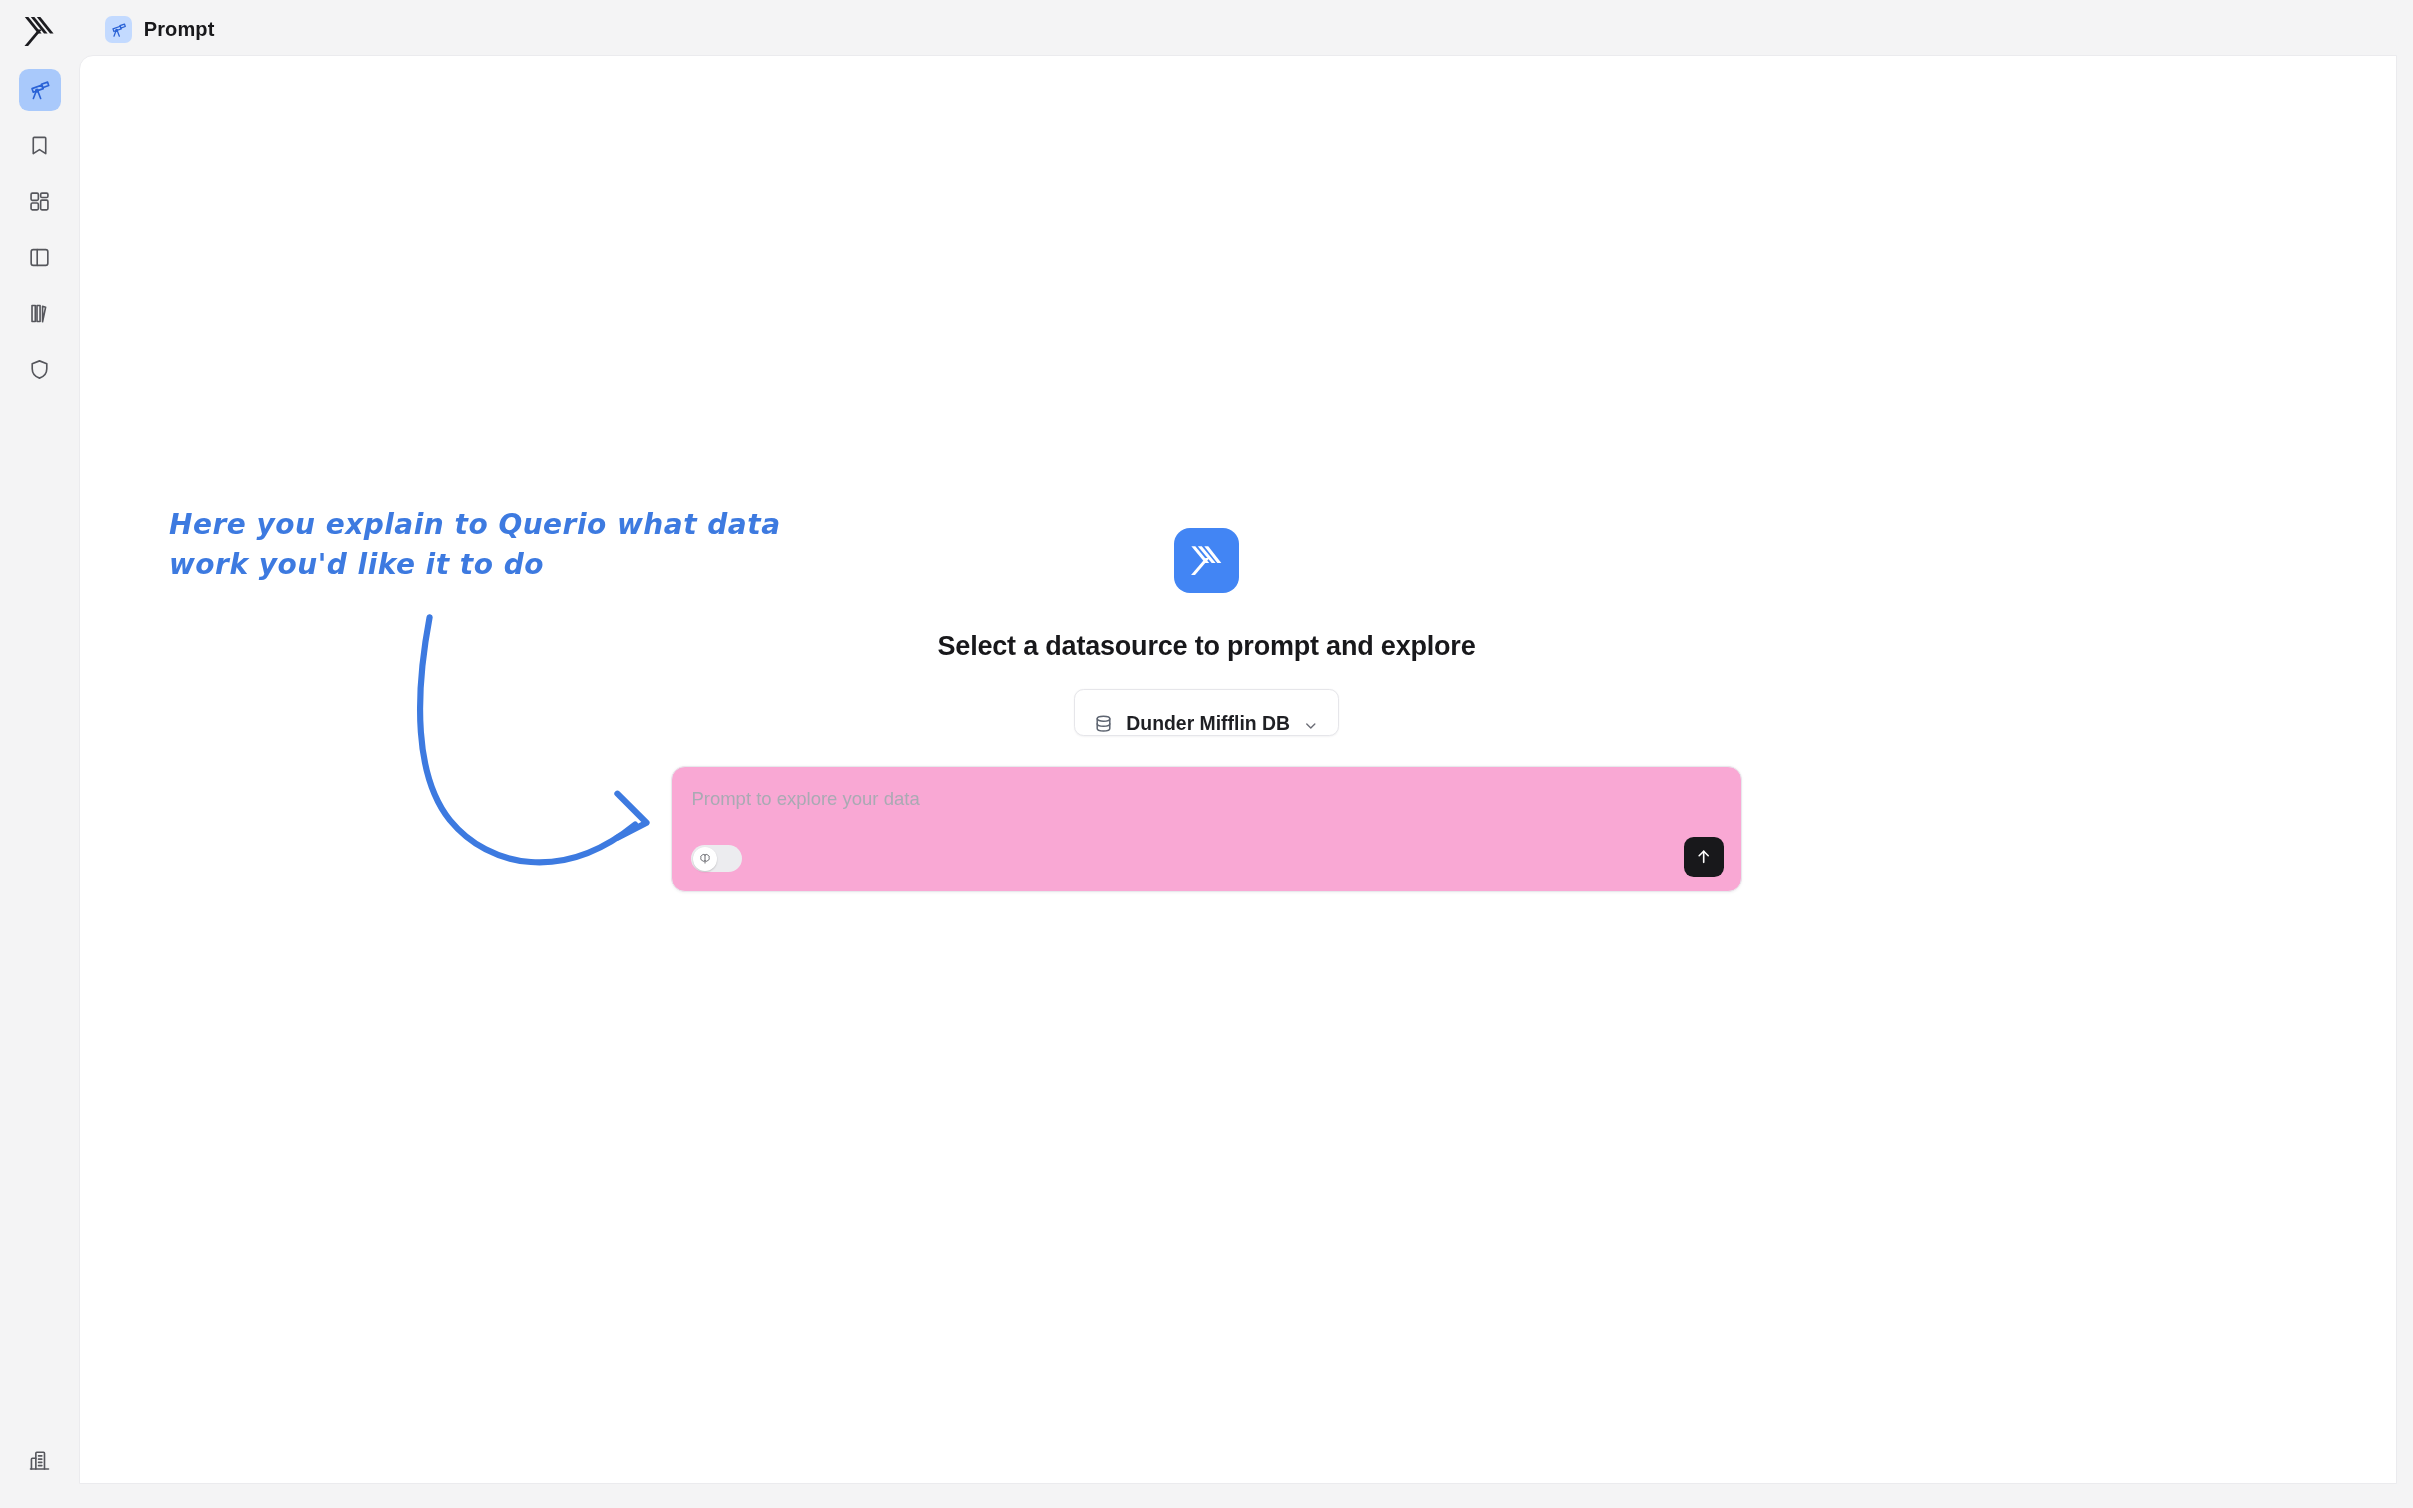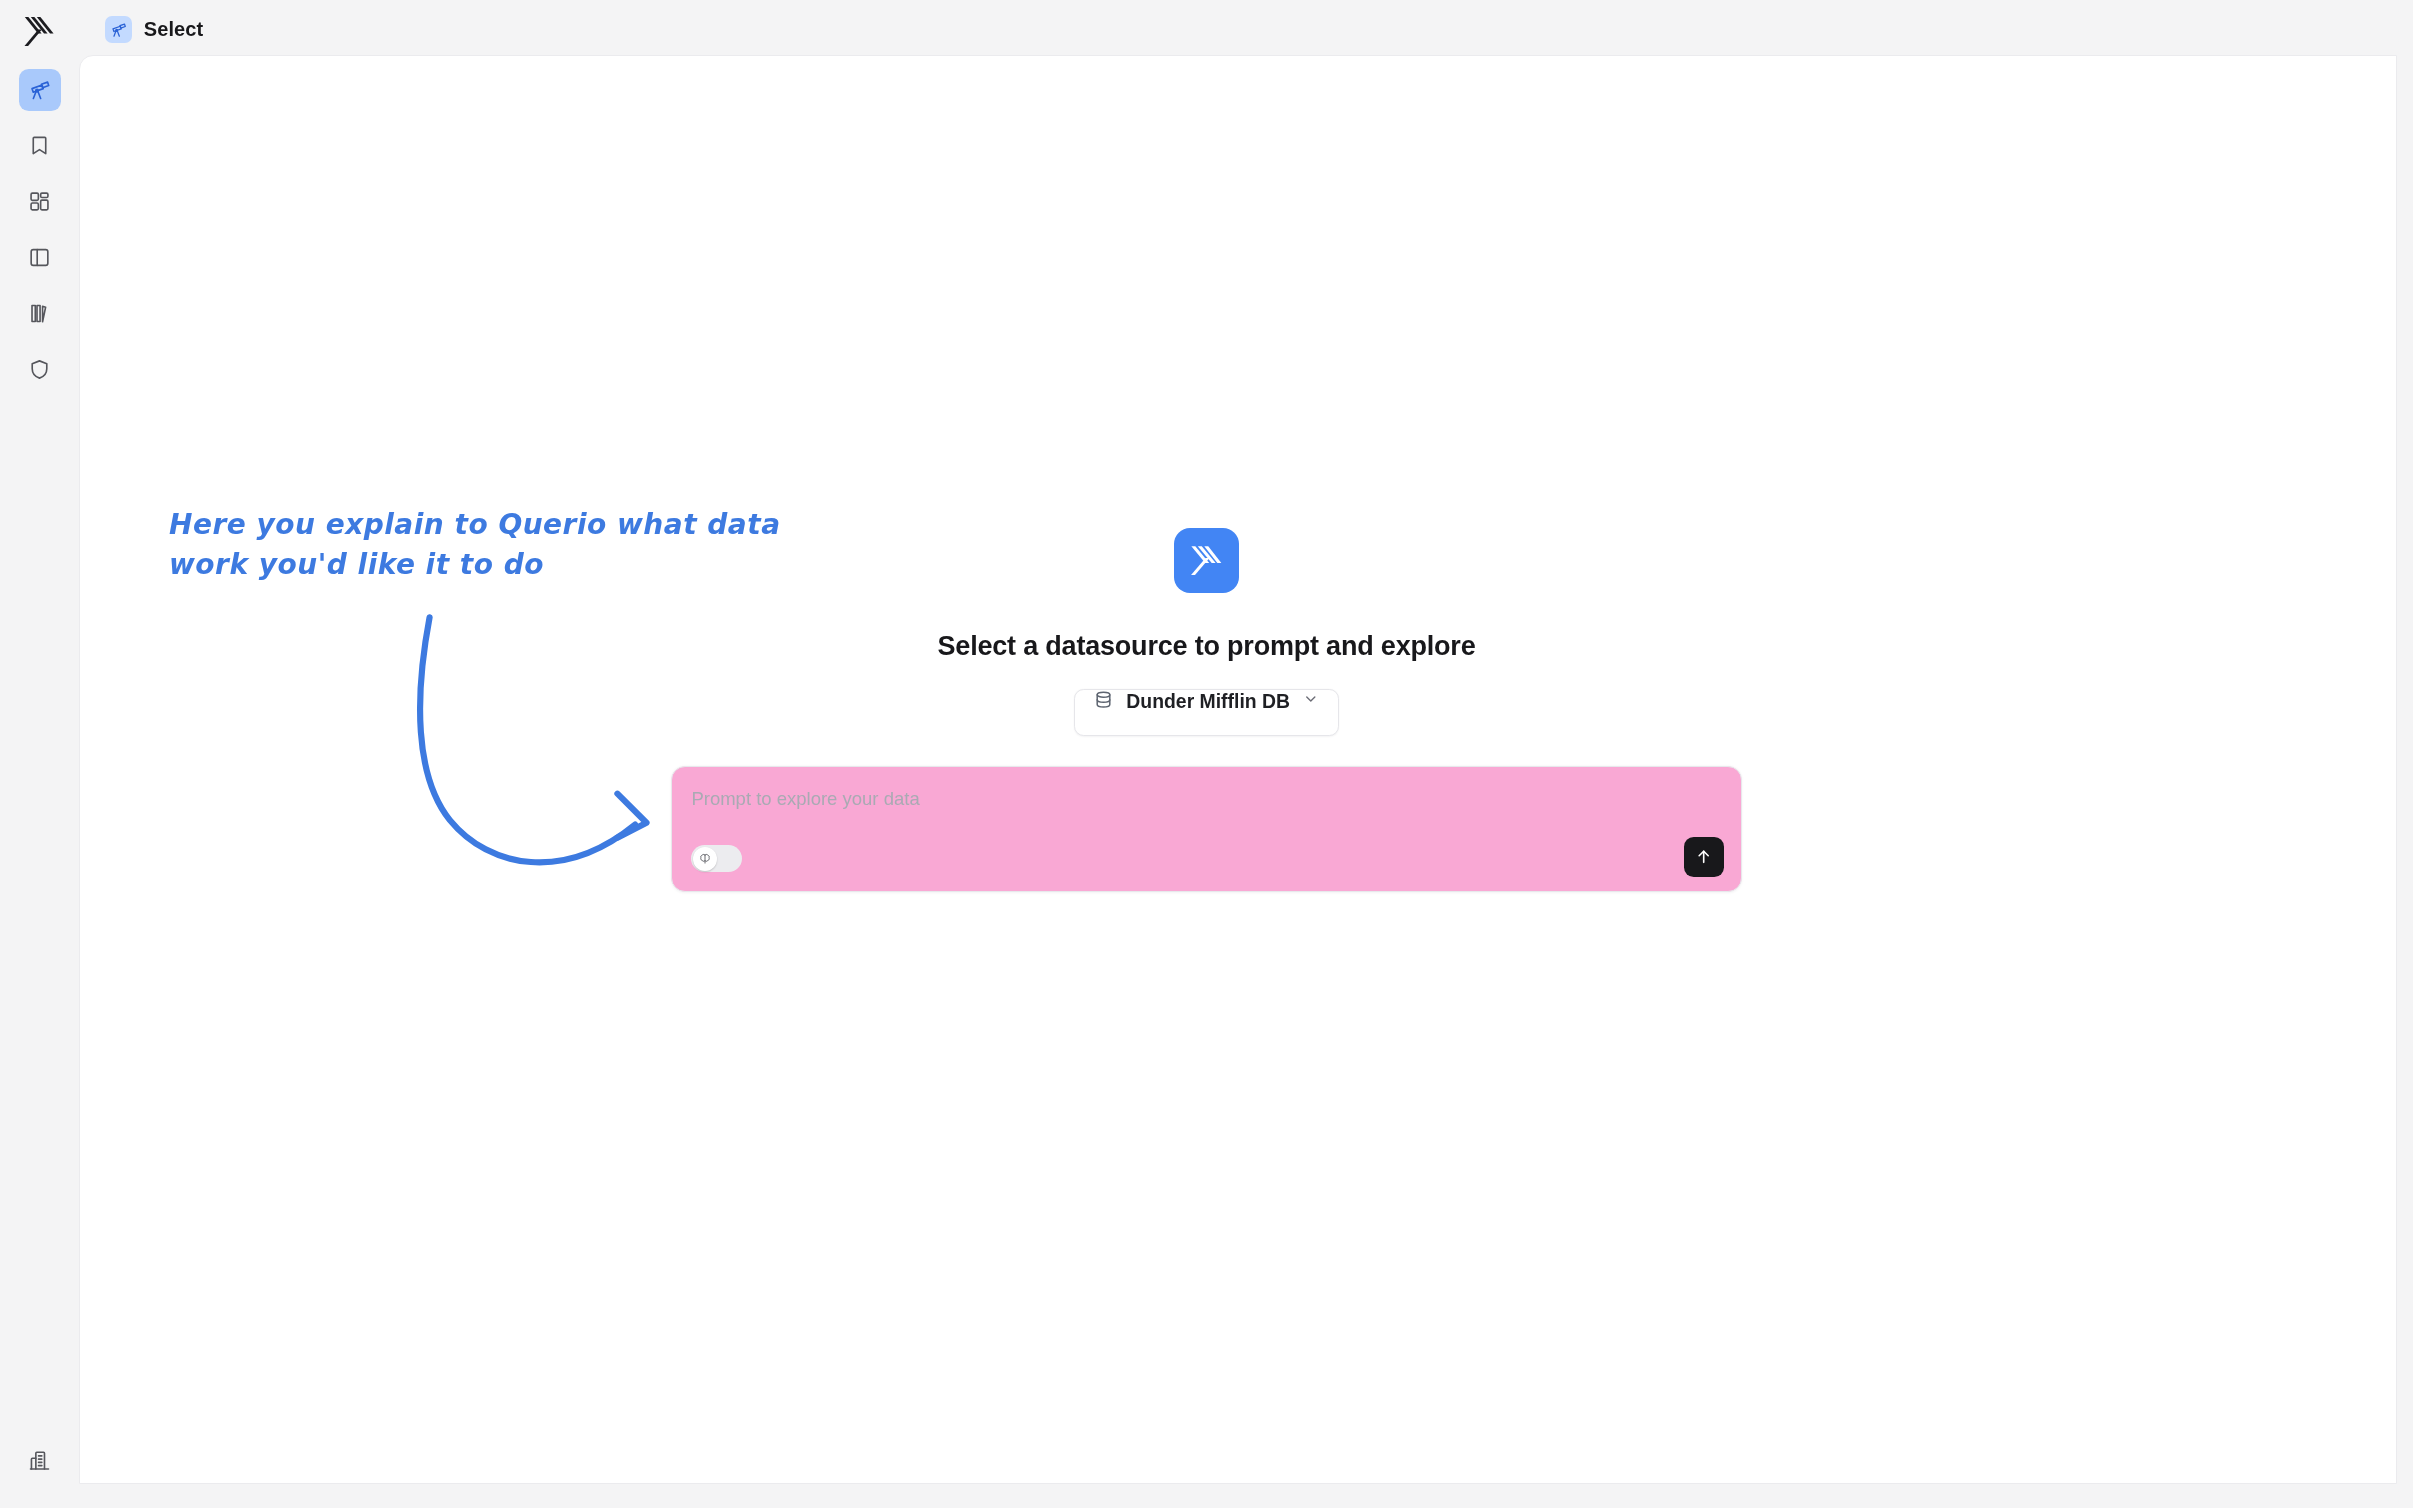--- a/index.html
+++ b/index.html
@@ -76,21 +76,21 @@
     display: flex; align-items: center; justify-content: center;
   }
   .brand-tile svg { width: 41px; height: 41px; }
   .headline {
     margin-top: 38px;
     font-size: 27px; font-weight: 700; color: #18181b;
     letter-spacing: -0.2px;
   }
   .ds-pill {
     margin-top: 26.5px;
-    display: inline-flex; align-items: flex-start; gap: 12.3px;
+    display: inline-flex; align-items: flex-end; gap: 12.3px;
     height: 47px; padding: 0 17.6px;
     background: #ffffff; border: 0.9px solid #e6e6ea;
     border-radius: 9.7px; cursor: pointer;
     box-shadow: 0 0.9px 1.8px rgba(16,24,40,.05);
   }
   .ds-icon { width: 21px; height: 21px; display: block; }
   .ds-label { font-size: 19.4px; font-weight: 700; color: #1f2024; }
   .ds-chevron { width: 17.6px; height: 17.6px; }
   .ds-chevron .stroke { fill: none; stroke: #6c6d76; stroke-width: 1.9; stroke-linecap: round; stroke-linejoin: round; }
 
@@ -241,21 +241,21 @@
         <svg viewBox="0 0 24 24" aria-hidden="true">
           <g class="stroke">
             <path d="M14 6.5 L20.4 4.3 L21.6 7.8 L15.2 10.1 Z"></path>
             <path d="M4.2 11.1 L14.6 7.4 L15.9 11.1 L5.5 14.8 Z"></path>
             <path d="M10 13 L13.2 21.4"></path>
             <path d="M8.6 13.5 L5.6 21.4"></path>
             <circle cx="9.4" cy="13.2" r="1.3"></circle>
           </g>
         </svg>
       </span>
-      <span class="tab-label">Select</span>
+      <span class="tab-label">Prompt</span>
     </div>
   </div>
 
   <div class="card"></div>
 
   <div class="center">
 
     <div class="brand-tile">
       <svg viewBox="0 0 26 26" aria-hidden="true">
         <g fill="#ffffff">

